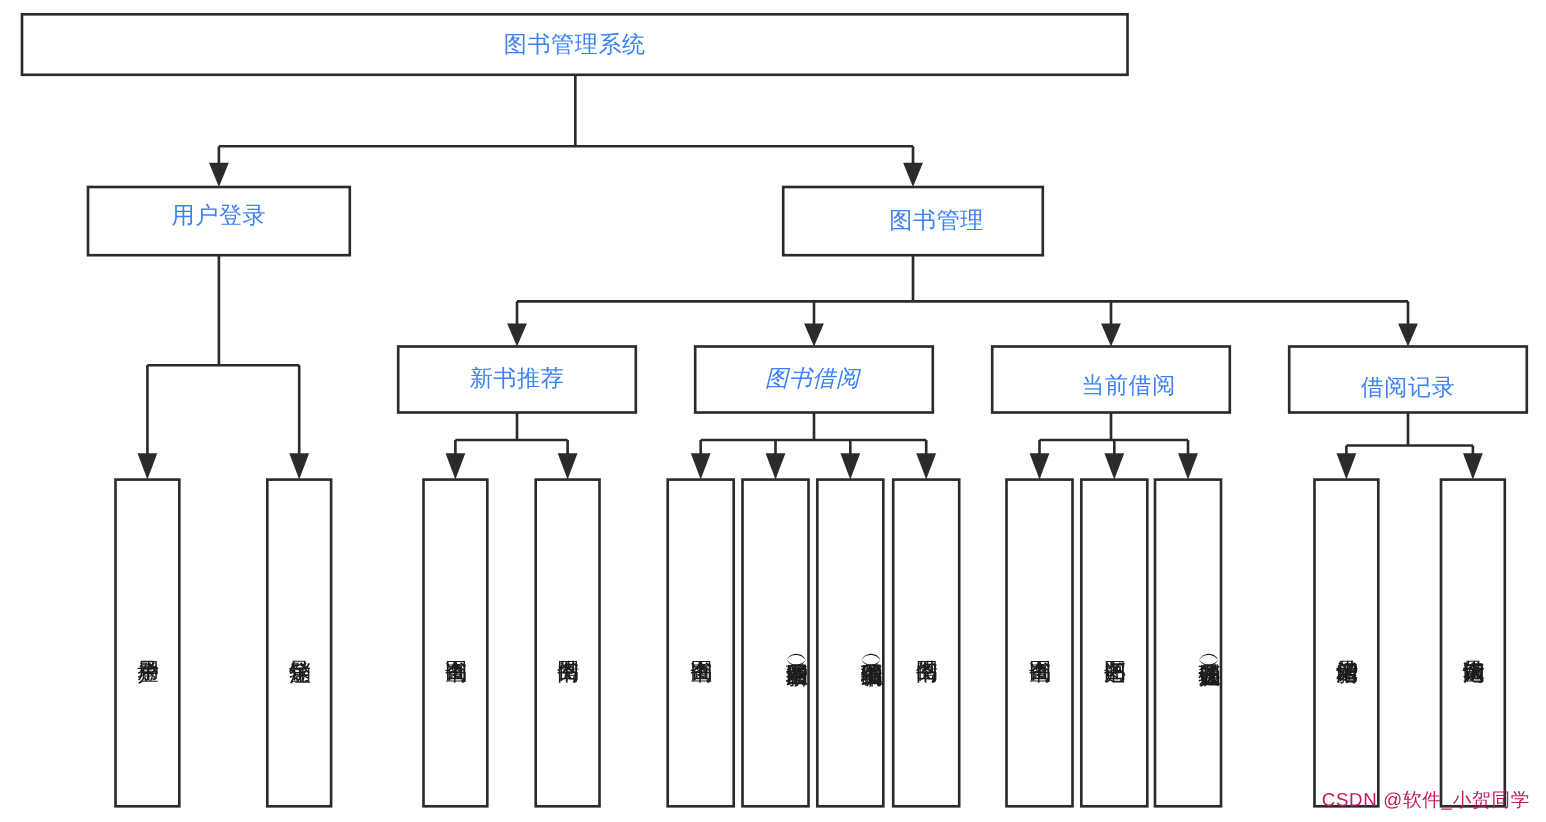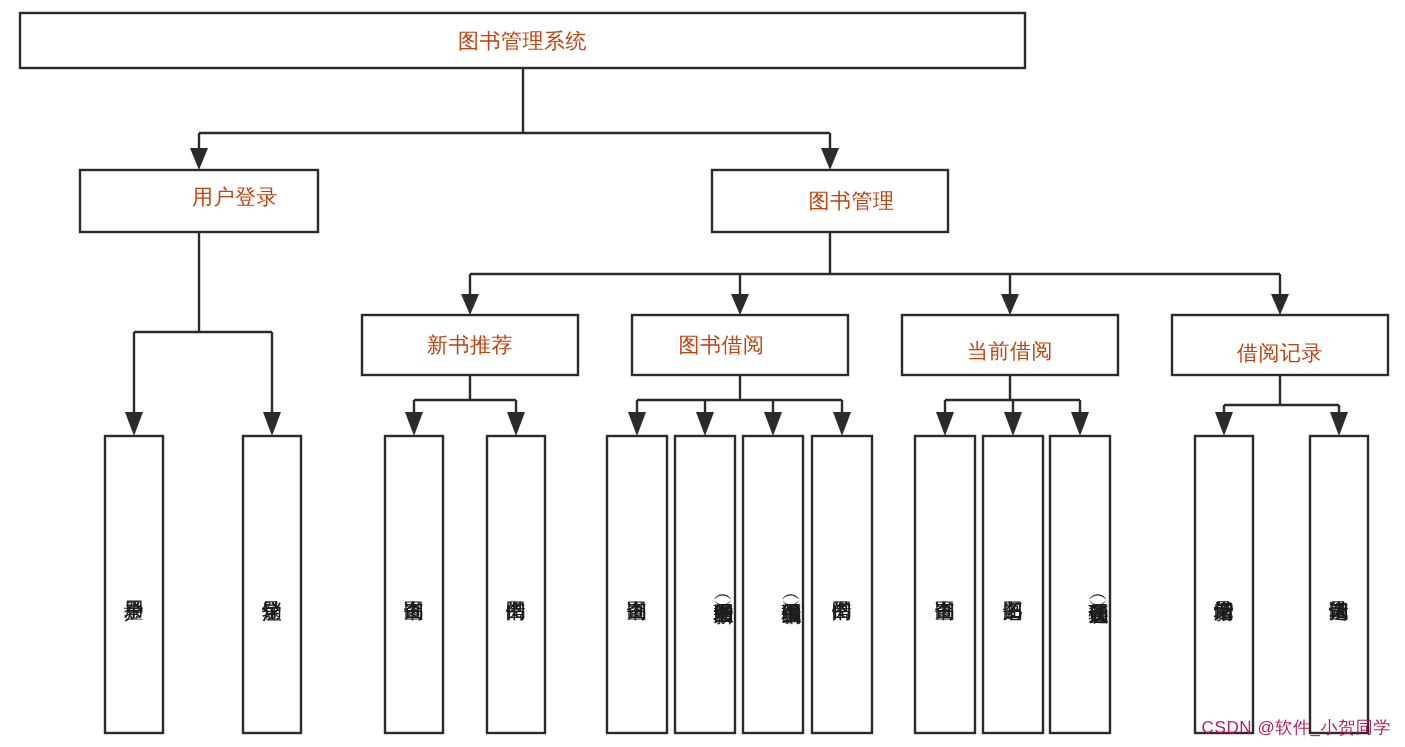--- a/index.html
+++ b/index.html
@@ -39,21 +39,21 @@
   }
   .arrow-head {
     fill: #2b2b2b;
     stroke: none;
   }
   .node-label-h {
     position: absolute;
     display: flex;
     align-items: center;
     justify-content: center;
-    color: #c2410c;
+    color: #3b82f6;
     font-size: 21px;
     line-height: 1.1;
     letter-spacing: 0.5px;
     white-space: nowrap;
     pointer-events: none;
   }
   .node-label-v {
     position: absolute;
     display: flex;
     align-items: flex-start;
@@ -174,26 +174,26 @@
     <path class="connector" d="M 1224 405 L 1339 405"></path>
     <path class="connector" d="M 1224 405 L 1224 416"></path>
     <path class="connector" d="M 1339 405 L 1339 416"></path>
     <polygon class="arrow-head" points="1215,412 1233,412 1224,436"></polygon>
     <polygon class="arrow-head" points="1330,412 1348,412 1339,436"></polygon>
 
   </svg>
 
   <div class="node-label-h" style="left:20px; top:13px; width:1005px; height:55px;">图书管理系统</div>
 
-  <div class="node-label-h" style="left:80px; top:170px; width:238px; height:54px;margin-left:36px;">用户登录</div>
+  <div class="node-label-h" style="left:80px; top:170px; width:238px; height:54px;">用户登录</div>
   <div class="node-label-h" style="left:712px; top:170px; width:279px; height:62px;">图书管理</div>
 
   <div class="node-label-h" style="left:362px; top:315px; width:216px; height:60px;">新书推荐</div>
-  <div class="node-label-h" style="left:632px; top:315px; width:179px; height:60px;">图书借阅</div>
-  <div class="node-label-h" style="left:902px; top:315px; width:216px; height:72px;">当前借阅</div>
+  <div class="node-label-h" style="left:649px; top:315px; width:179px; height:60px;font-style:italic;">图书借阅</div>
+  <div class="node-label-h" style="left:902px; top:315px; width:216px; height:72px;padding-left:16px;">当前借阅</div>
   <div class="node-label-h" style="left:1172px; top:315px; width:216px; height:76px;">借阅记录</div>
 
   <div class="node-label-v center" style="left:105px; top:436px; width:58px; height:297px;">用户登录</div>
   <div class="node-label-v center" style="left:243px; top:436px; width:58px; height:297px;">注销登录</div>
 
   <div class="node-label-v center" style="left:385px; top:436px; width:58px; height:297px;">查询图书</div>
   <div class="node-label-v center" style="left:487px; top:436px; width:58px; height:297px;">借阅图书</div>
 
   <div class="node-label-v center" style="left:607px; top:436px; width:60px; height:297px;">查询图书</div>
   <div class="node-label-v" style="left:675px; top:436px; width:60px; height:297px;">新增图书（管理员）</div>

